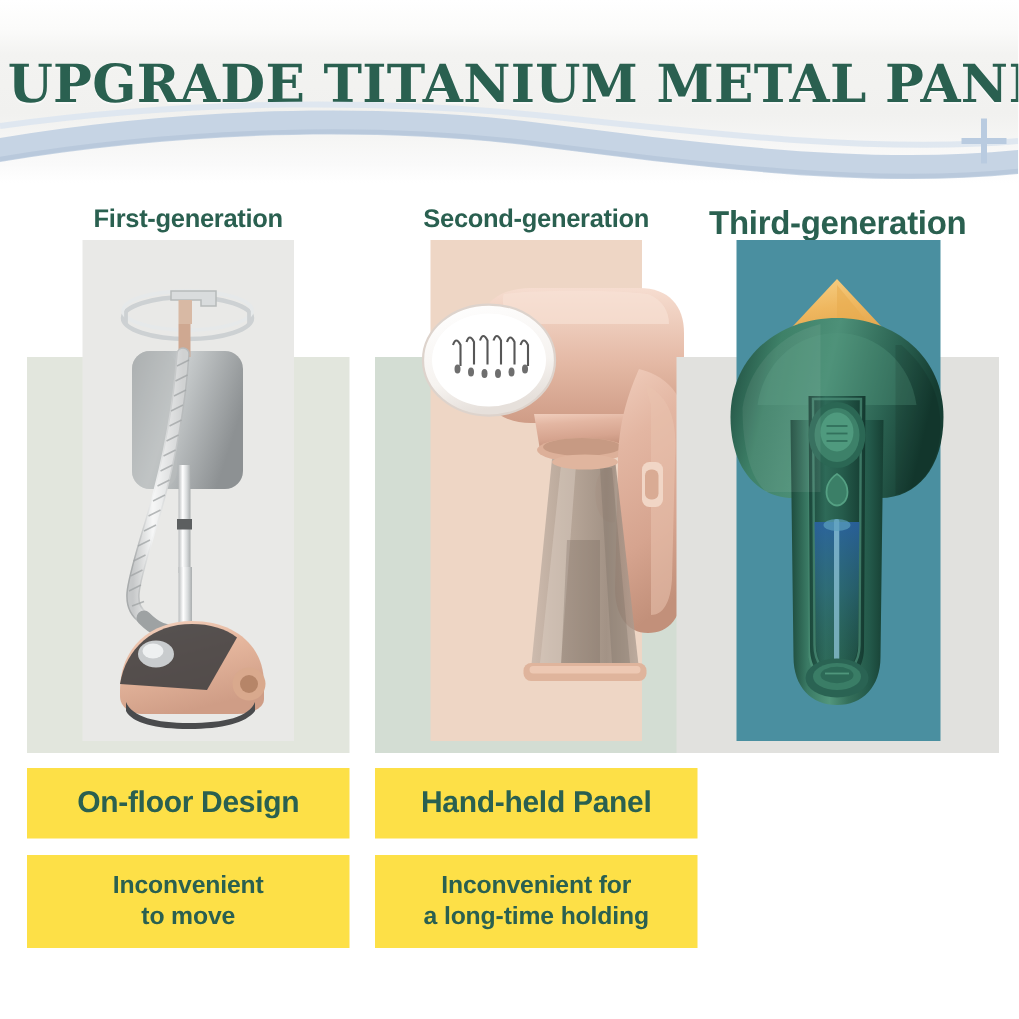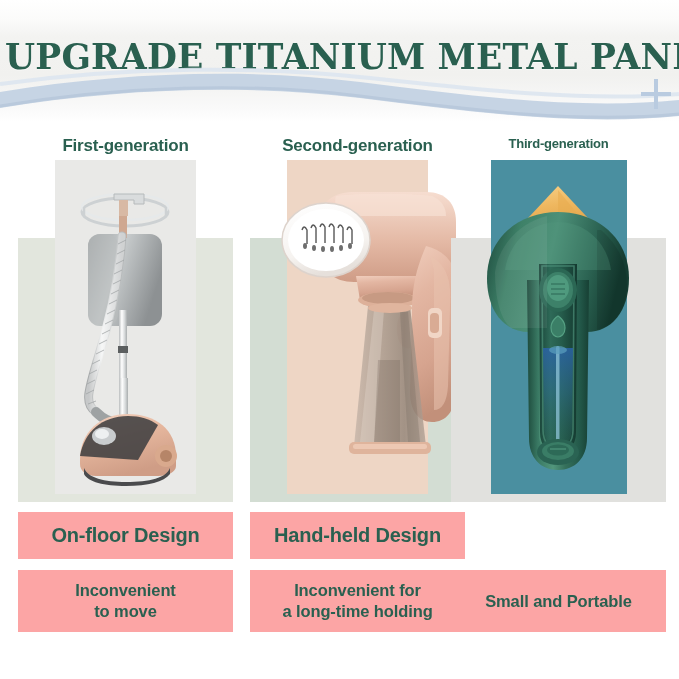--- a/index.html
+++ b/index.html
@@ -100,21 +100,21 @@
     top: 10px;
     width: 215px;
     text-align: center;
     font-family: "Liberation Sans", sans-serif;
     font-weight: bold;
     font-size: 17px;
     color: #2a6050;
     white-space: nowrap;
     letter-spacing: -0.2px;
   }
-  .col-3 .col-header { font-size: 13px; }
+  .col-3 .col-header { font-size: 22px; }
 
   
   .stage {
     position: absolute;
     left: 0;
     top: 34px;
     width: 215px;
     height: 342px;
   }
   .band {
@@ -144,21 +144,21 @@
     top: 0;
     width: 215px;
     height: 342px;
   }
 
   
   .label-box {
     position: absolute;
     left: 0;
     width: 215px;
-    background: #fca5a5;
+    background: #fde047;
     display: flex;
     align-items: center;
     justify-content: center;
     text-align: center;
     color: #2a6050;
     font-family: "Liberation Sans", sans-serif;
     font-weight: bold;
   }
   .label-main {
     top: 386px;
@@ -355,21 +355,21 @@
           <path d="M118 146 L160 146 L176 286 L104 286 Z" fill="url(#tankG)" opacity="0.88"></path>
           <path d="M124 150 L134 150 L124 282 L110 282 Z" fill="#ddd0c5" opacity="0.45"></path>
           <path d="M150 152 L158 152 L170 282 L158 282 Z" fill="#7b6f65" opacity="0.35"></path>
           <path d="M128 200 L150 200 L150 286 L124 286 Z" fill="#6e6157" opacity="0.28"></path>
           <rect x="99" y="282" width="82" height="12" rx="5" fill="#dfb49c"></rect>
           <rect x="103" y="284" width="74" height="5" rx="2.5" fill="#f0cdb9" opacity="0.8"></rect>
           <ellipse cx="140" cy="148" rx="22" ry="5" fill="#e0b59e"></ellipse>
         </svg>
       </div>
 
-      <div class="label-box label-main">Hand-held Design</div>
+      <div class="label-box label-main">Hand-held Panel</div>
       <div class="label-box label-sub">
         <span>Inconvenient for
 a long-time holding</span>
       </div>
     </div>
 
     <div class="col col-3">
       <div class="col-header">Third-generation</div>
 
       <div class="stage">
@@ -441,19 +441,16 @@
           <ellipse cx="107" cy="292" rx="21" ry="13" fill="#2a6353"></ellipse>
           <ellipse cx="107" cy="291" rx="16" ry="9" fill="#3a7d66"></ellipse>
           <ellipse cx="107" cy="290" rx="11" ry="5.5" fill="#2d6a57"></ellipse>
           <path d="M99 289 L115 289" stroke="#58a286" stroke-width="1.2" opacity="0.8"></path>
 
           <path d="M44 112 C48 84 70 62 96 56 L96 168 L60 168 C50 160 44 140 44 112 Z" fill="#ffffff" opacity="0.07"></path>
           <path d="M150 70 C168 86 176 104 176 124 C176 148 164 166 146 170 L146 70 Z" fill="#000000" opacity="0.1"></path>
         </svg>
       </div>
 
-      <div class="label-box label-sub">
-        <span>Small and Portable</span>
-      </div>
     </div>
 
   </div>
 </div>
 
 </body></html>

